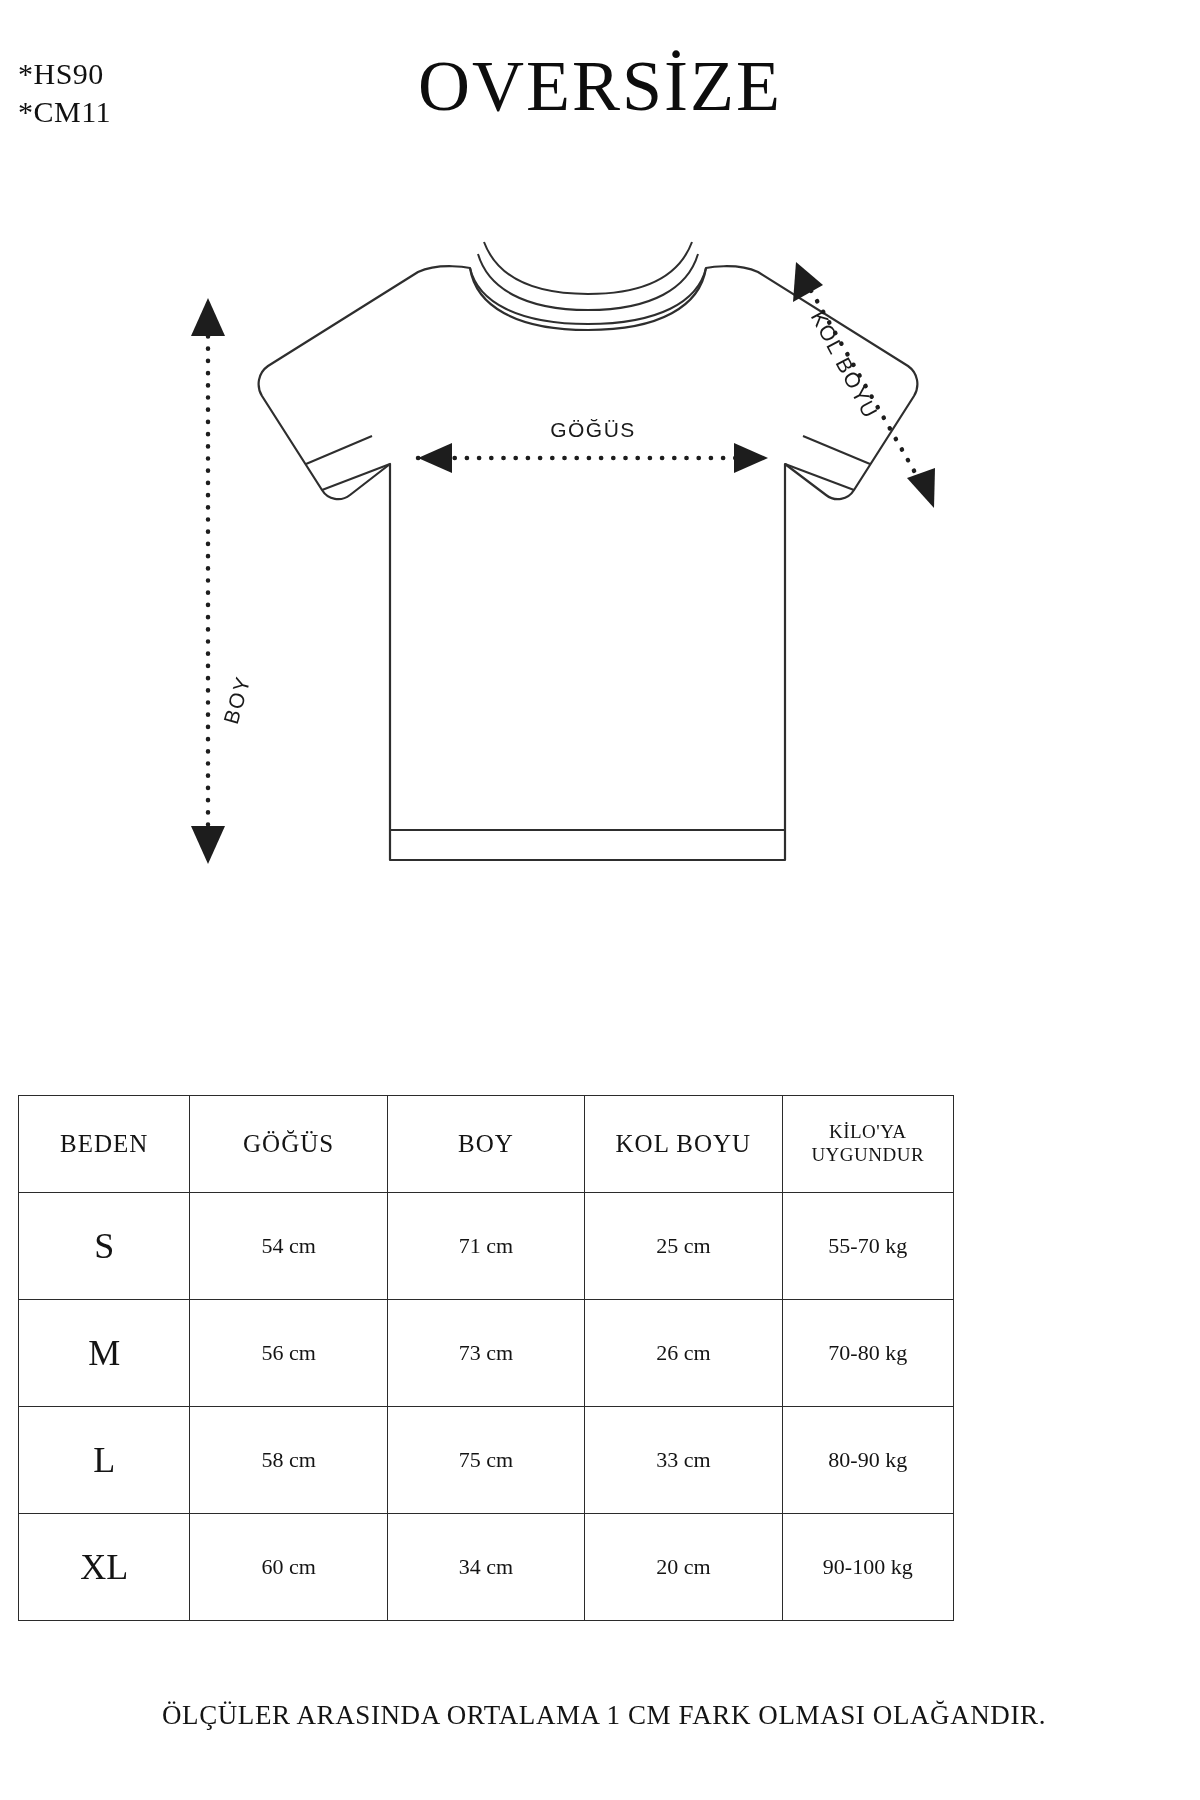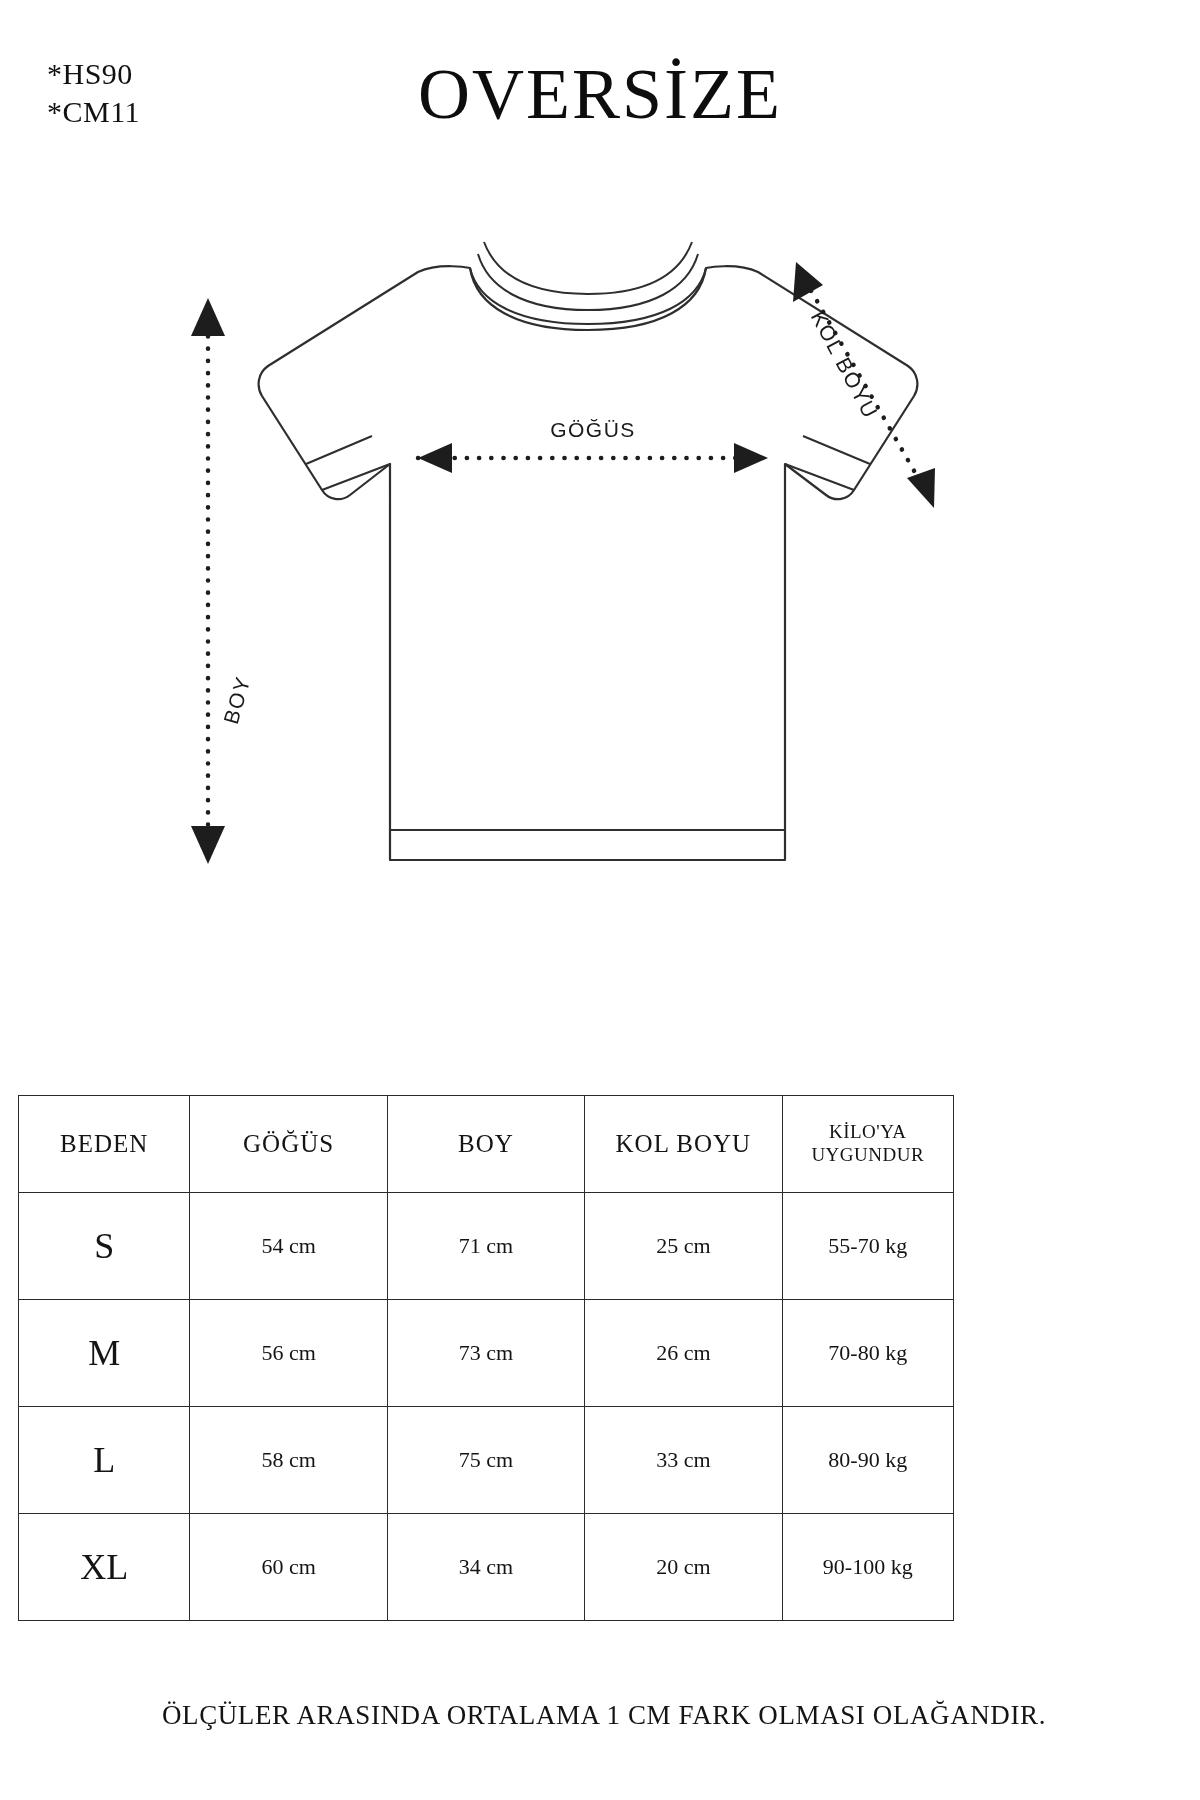--- a/index.html
+++ b/index.html
@@ -19,36 +19,34 @@
   
   .codes {
     position: absolute;
     left: 18px;
     top: 55px;
     font-family: "Liberation Serif", serif;
     font-size: 30px;
     line-height: 1.25;
     letter-spacing: 0.5px;
     color: #111;
-    margin-left: 29px;
   }
   .codes div { white-space: pre; }
 
   .title {
     position: absolute;
     left: 0;
     right: 0;
     top: 45px;
     text-align: center;
     font-family: "Liberation Serif", serif;
     font-size: 72px;
     letter-spacing: 2px;
     color: #0d0d0d;
     font-weight: 400;
-    margin-top: 8px;
   }
 
   
   .illustration {
     position: absolute;
     left: 0;
     top: 190px;
     width: 1200px;
     height: 760px;
   }

